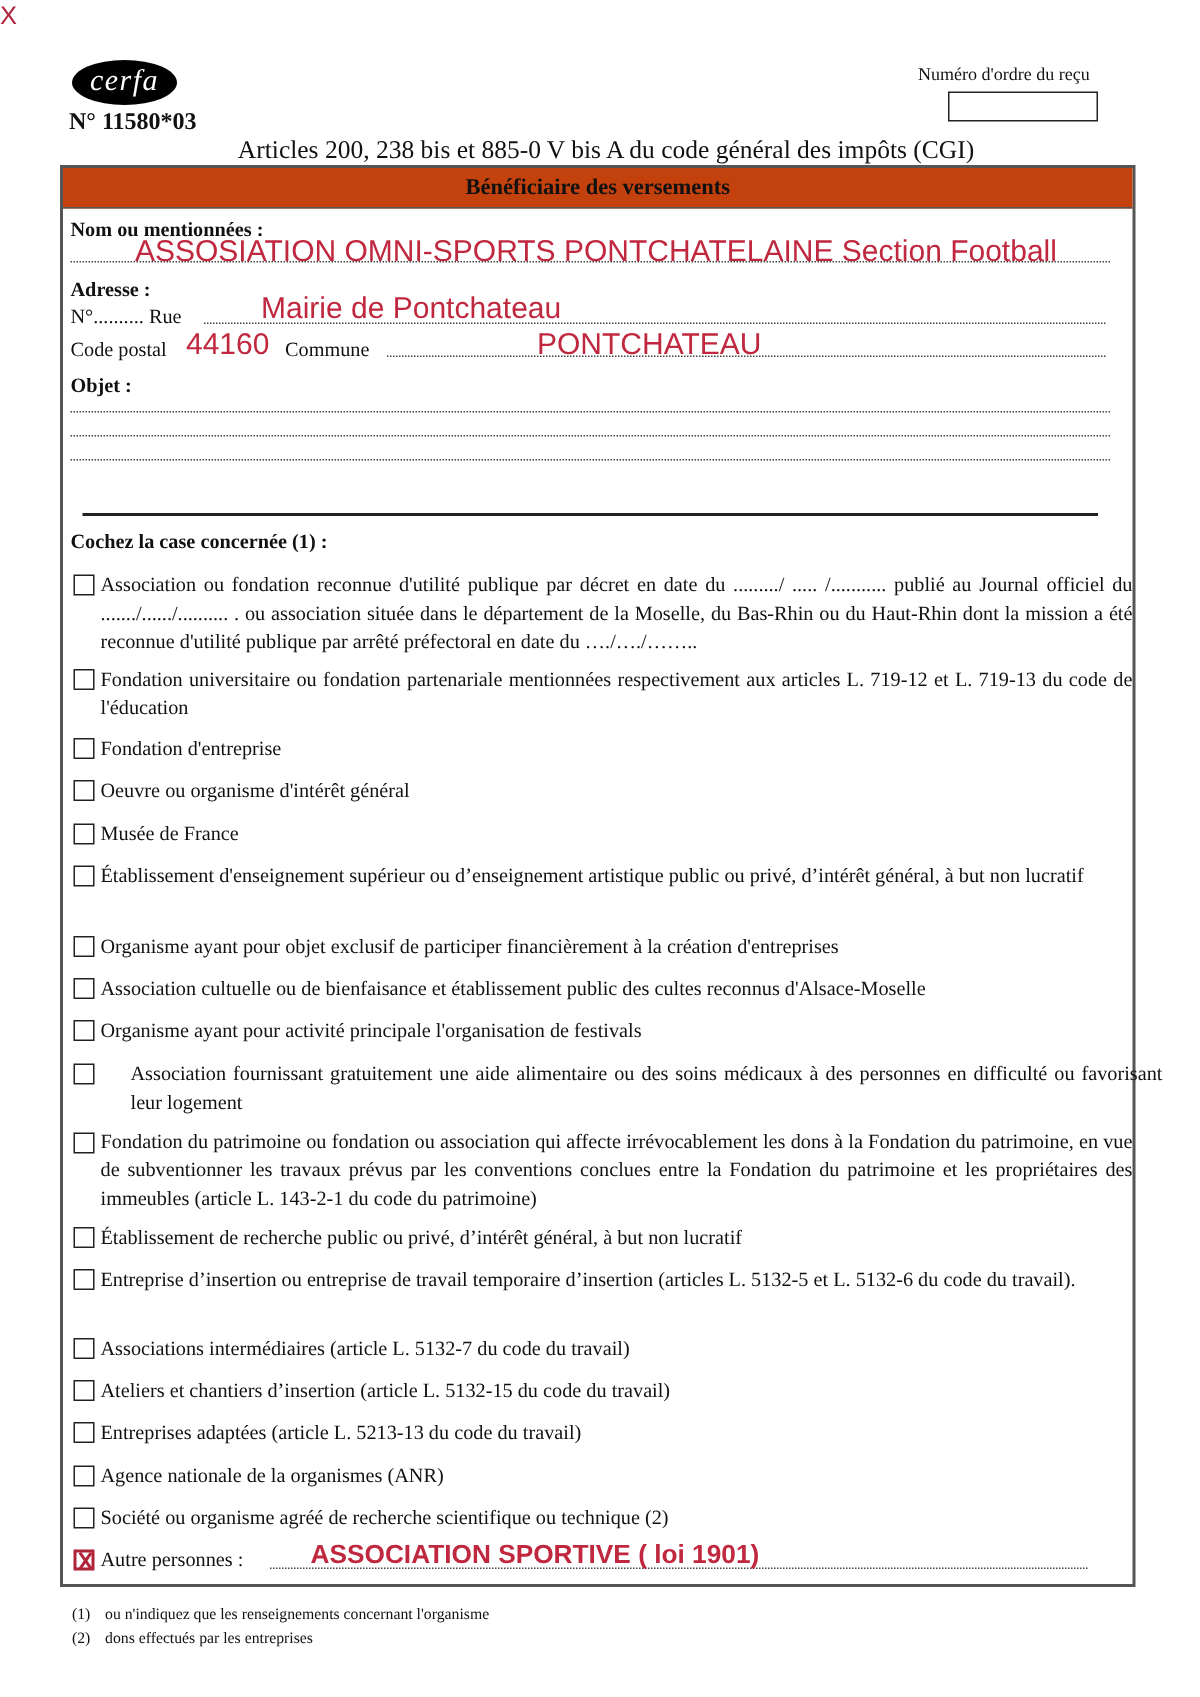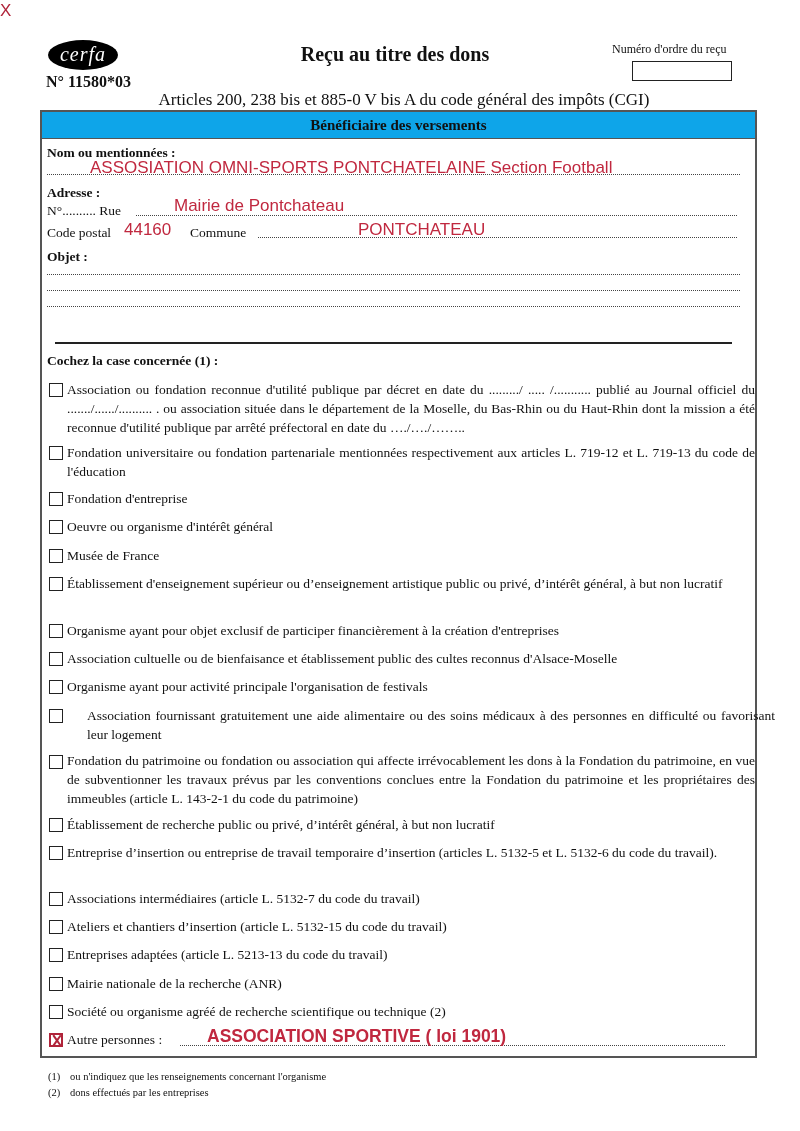--- a/index.html
+++ b/index.html
@@ -38,33 +38,33 @@
   .receipt-box {
     position: absolute; left: 632px; top: 61px; width: 100px; height: 20px;
     border: 1px solid #222; background: #fff;
   }
 
   .frame {
     position: absolute; left: 40px; top: 110px; width: 717px; height: 948px;
     border: 2px solid #555;
   }
   .frame-header {
-    height: 27px; background: #0ea5e9; border-bottom: 1.5px solid #555;
+    height: 27px; background: #c2410c; border-bottom: 1.5px solid #555;
     text-align: center; font-weight: bold; font-size: 15px; line-height: 27px;
   }
 
   .abs { position: absolute; }
   .lbl-bold { font-weight: bold; font-size: 13.5px; }
   .txt { font-size: 13.5px; line-height: 17px; }
   .dots {
     position: absolute; height: 2px; border-bottom: 1.5px dotted #444;
   }
   .handwritten {
     position: absolute; font-family: "Liberation Sans", sans-serif; color: #c0283f;
-    font-size: 17px; white-space: nowrap; line-height: 20px;
+    font-size: 20px; white-space: nowrap; line-height: 20px;
   }
   .hline { position: absolute; height: 1.5px; background: #222; }
 
   .cb {
     position: absolute; width: 14px; height: 14px; border: 1.3px solid #222; background: #fff;
     cursor: pointer;
   }
   .cb.checked { border-color: #b0243a; border-width: 2px; }
   .cb.checked::before, .cb.checked::after {
     content: ""; position: absolute; left: 5px; top: -1px; width: 1.8px; height: 13px; background: #b0243a;
@@ -81,21 +81,20 @@
 </style>
 </head>
 <body>
 
 <div class="close-x">X</div>
 
 <div class="cerfa-logo">cerfa</div>
 <div class="cerfa-number">N° 11580*03</div>
 
 <div class="title">
-  <span class="line1">Reçu au titre des dons</span>
 </div>
 <div class="subtitle">Articles 200, 238 bis et 885-0 V bis A du code général des impôts (CGI)</div>
 
 <div class="receipt-label">Numéro d'ordre du reçu</div>
 <div class="receipt-box"></div>
 
 <div class="frame">
   <div class="frame-header">Bénéficiaire des versements</div>
 </div>
 
@@ -165,21 +164,21 @@
 <div class="cb" style="left:49px; top:892px;"></div>
 <div class="opt" style="top:889px;">Associations intermédiaires (article L. 5132-7 du code du travail)</div>
 
 <div class="cb" style="left:49px; top:920px;"></div>
 <div class="opt" style="top:917px;">Ateliers et chantiers d’insertion (article L. 5132-15 du code du travail)</div>
 
 <div class="cb" style="left:49px; top:948px;"></div>
 <div class="opt" style="top:945px;">Entreprises adaptées (article L. 5213-13 du code du travail)</div>
 
 <div class="cb" style="left:49px; top:977px;"></div>
-<div class="opt" style="top:974px;">Mairie nationale de la recherche (ANR)</div>
+<div class="opt" style="top:974px;">Agence nationale de la organismes (ANR)</div>
 
 <div class="cb" style="left:49px; top:1005px;"></div>
 <div class="opt" style="top:1002px;">Société ou organisme agréé de recherche scientifique ou technique (2)</div>
 
 <div class="cb checked" style="left:49px; top:1033px;"></div>
 <div class="abs txt" style="left:67px; top:1031px;">Autre personnes :</div>
 <div class="dots" style="left:180px; top:1044px; width:545px;"></div>
 <div class="handwritten" style="left:207px; top:1026px; font-weight:bold; font-size:17.5px;">ASSOCIATION SPORTIVE  ( loi 1901)</div>
 
 <div class="foot" style="top:1071px;">

